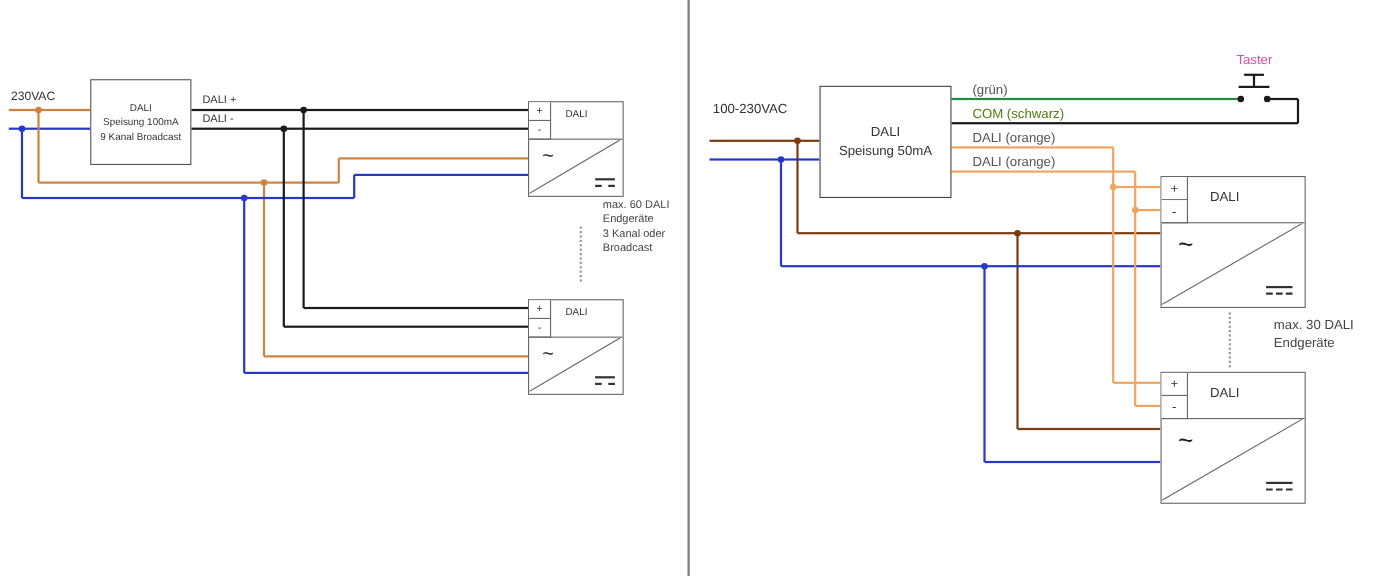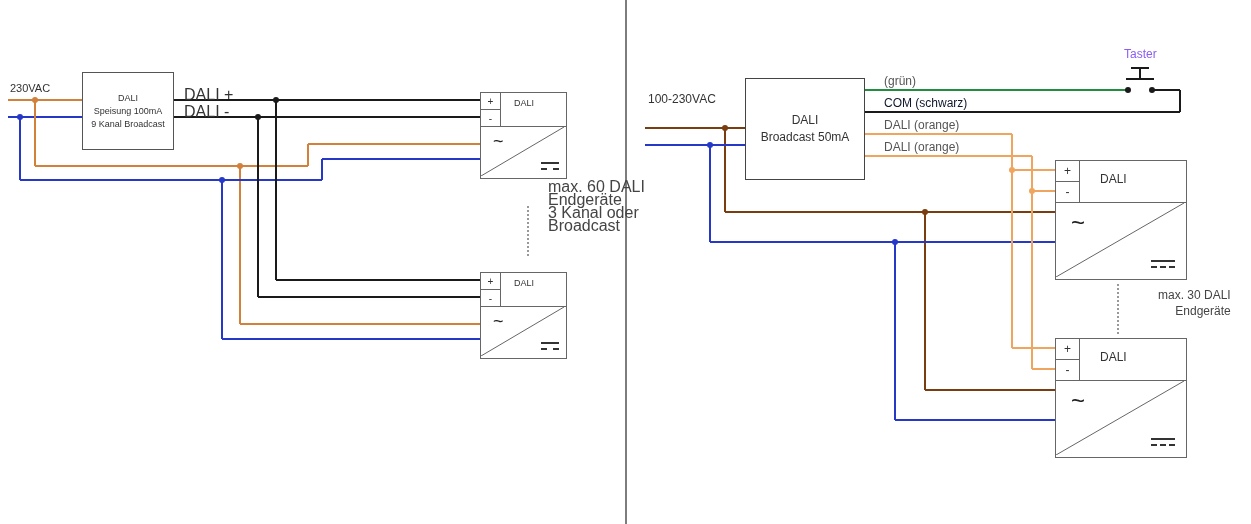--- a/index.html
+++ b/index.html
@@ -4,21 +4,21 @@
 <style>
   html,body{margin:0;padding:0;background:#fff;}
   .canvas{
     position:relative;width:1251px;height:524px;background:#ffffff;overflow:hidden;
     font-family:"Liberation Sans", sans-serif;
   }
   .divider{position:absolute;left:625px;top:0;width:2px;height:524px;background:#7d7d7d;}
   .wires{position:absolute;left:0;top:0;width:100%;height:100%;z-index:1;}
   .wire{position:absolute;}
   .dot{position:absolute;width:6px;height:6px;border-radius:50%;}
-  .lbl{position:absolute;color:#444;white-space:nowrap;z-index:3;line-height:1.15;}  .s10{font-size:16px;} .s11{font-size:11px;} .s12{font-size:12px;}
+  .lbl{position:absolute;color:#444;white-space:nowrap;z-index:3;line-height:1.15;}  .s10{font-size:10px;} .s11{font-size:11px;} .s12{font-size:12px;}
   .psu{
     position:absolute;background:#fff;border:1px solid #555;z-index:2;
     display:flex;flex-direction:column;align-items:center;justify-content:center;
     text-align:center;color:#333;
   }
   .psu .pline{line-height:13px;}
   .psu.lgp .pline{line-height:17px;}
   .driver{position:absolute;background:#fff;border:1px solid #666;z-index:2;}
   .term{
     position:absolute;left:0;display:flex;align-items:center;justify-content:center;
@@ -43,21 +43,21 @@
   .lg .tilde{left:15px;top:50px;font-size:24px;}
   .dc{position:absolute;}
   .sm .dc{right:7px;bottom:8px;width:18px;}
   .lg .dc{right:11px;bottom:11px;width:24px;}
   .dc i{display:block;height:0;border-top:2px solid #333;}
   .dc i.dash{border-top-style:dashed;margin-top:4px;}
   .ellipsis{position:absolute;width:0;border-left:2px dotted #999;z-index:1;}
   .note{position:absolute;color:#444;z-index:3;}
   .note div{white-space:nowrap;}
   .note.s10 div{line-height:13px;}
-  .note.s12 div{line-height:16px;text-align:right;}
+  .note.s12 div{line-height:16px;}
 </style>
 </head>
 <body>
 
 <div class="canvas">
 
   <div class="wires">
       <div class="wire" style="left: 8px; top: 99px; width: 74px; height: 2px; background: rgb(210, 129, 59);"></div>
       <div class="wire" style="left: 8px; top: 116px; width: 74px; height: 2px; background: rgb(38, 56, 200);"></div>
       <div class="wire" style="left: 34px; top: 100px; width: 2px; height: 66px; background: rgb(210, 129, 59);"></div>
@@ -168,29 +168,29 @@
     <div>max. 60 DALI</div>
     <div>Endgeräte</div>
     <div>3 Kanal oder</div>
     <div>Broadcast</div>
   </div>
 
   <div class="lbl s12" style="left:648px;top:93px;color:#333;">100-230VAC</div>
 
   <div class="psu lgp" style="left:745px;top:78px;width:118px;height:100px;font-size:12px;border-color:#444;">
     <div class="pline">DALI</div>
-    <div class="pline">Broadcast 50mA</div>
+    <div class="pline">Speisung 50mA</div>
   </div>
 
   <div class="lbl s12" style="left:884px;top:75px;color:#555;">(grün)</div>
-  <div class="lbl s12" style="left:884px;top:97px;color:#0f172a;">COM (schwarz)</div>
+  <div class="lbl s12" style="left:884px;top:97px;color:#4d7c0f;">COM (schwarz)</div>
   <div class="lbl s12" style="left:884px;top:119px;color:#555;">DALI (orange)</div>
   <div class="lbl s12" style="left:884px;top:141px;color:#555;">DALI (orange)</div>
 
-  <div class="lbl s12" style="left:1124px;top:48px;color:#8b5cf6;">Taster</div>
+  <div class="lbl s12" style="left:1124px;top:48px;color:#ec4899;">Taster</div>
 
   <div class="driver lg" style="left:1055px;top:160px;width:130px;height:118px;">
     <div class="term t-plus">+</div>
     <div class="term t-minus">-</div>
     <div class="dali-lab">DALI</div>
     <div class="hdiv"></div>
     <svg class="diag" viewBox="0 0 100 100" preserveAspectRatio="none">
         <line x1="0" y1="100" x2="100" y2="0"></line>
       </svg>
     <div class="tilde">~</div>

